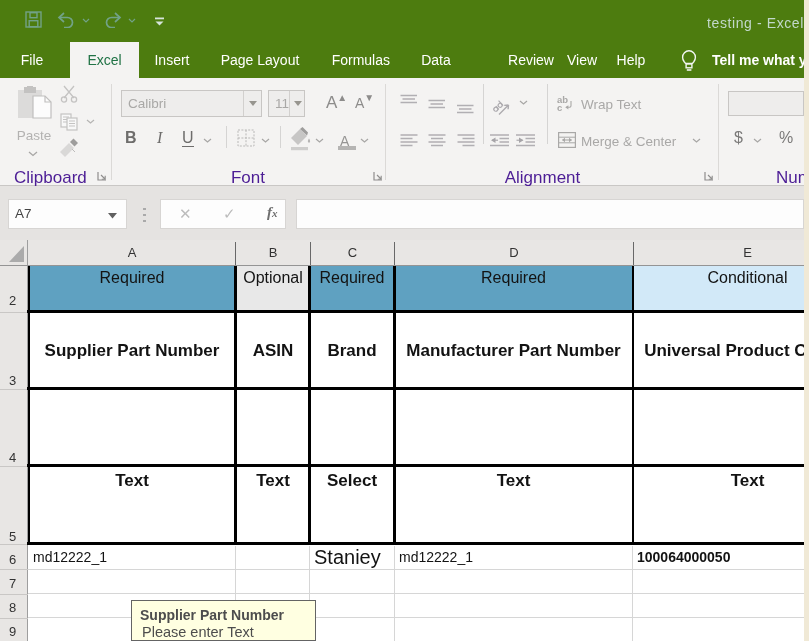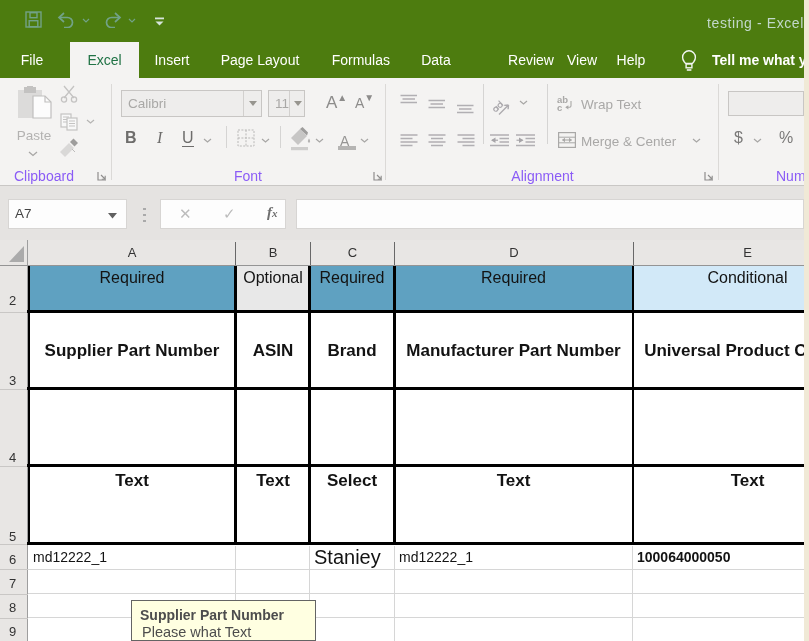--- a/index.html
+++ b/index.html
@@ -9,21 +9,21 @@
 #win { position:absolute; left:0; top:0; width:804px; height:641px; overflow:hidden; }
 #beige { position:absolute; left:804px; top:0; width:5px; height:641px; background:#f0e9d6; }
 
 #titlebar { position:absolute; left:0; top:0; width:804px; height:78px; background:#4d7c0f; }
 #hometab { position:absolute; left:70px; top:42px; width:69px; height:36px; background:#f4f3f2; color:#217346; font-size:14px; text-align:center; line-height:36px; }
 .tab { position:absolute; top:42px; height:36px; color:#fff; font-size:14px; line-height:36px; text-align:center; }
 #titletext { position:absolute; top:15px; left:707px; width:99px; color:#c2d8cb; font-size:14px; letter-spacing:0.6px; white-space:nowrap; }
 
 #ribbon { position:absolute; left:0; top:78px; width:804px; height:108px; background:#f4f3f2; border-bottom:1px solid #c9c7c5; }
 .gsep { position:absolute; top:6px; width:1px; height:96px; background:#dbd9d7; }
-.glabel { position:absolute; top:90px; height:15px; font-size:14px; color:#8b5cf6; }
+.glabel { position:absolute; top:90px; height:15px; font-size:17px; color:#4c1d95; }
 .launcher { position:absolute; top:93px; }
 .combo { position:absolute; border:1px solid #c8c6c4; background:#eeedec; color:#a9a8a6; font-size:13.5px; }
 
 #fbar { position:absolute; left:0; top:186px; width:804px; height:54px; background:#e5e3e1; }
 .wbox { position:absolute; top:13px; height:30px; background:#fdfdfd; border:1px solid #d7d5d3; }
 
 #grid { position:absolute; left:0; top:240px; width:804px; height:401px; background:#fff; }
 #corner { position:absolute; left:0; top:0; width:28px; height:25px; background:#e8e6e4; border-right:1px solid #9e9e9e; }
 #colhead { position:absolute; left:28px; top:0; width:776px; height:25px; background:#e8e6e4; }
 #headline { position:absolute; left:0; top:25px; width:804px; height:1px; background:#949494; }
@@ -340,16 +340,16 @@
     <div class="blk" style="left:27px;top:302px;width:777px;height:3px;"></div>
     <div class="blk" style="left:28px;top:26px;width:2px;height:278px;"></div>
     <div class="blk" style="left:234px;top:26px;width:2.5px;height:278px;"></div>
     <div class="blk" style="left:308px;top:26px;width:2.5px;height:278px;"></div>
     <div class="blk" style="left:393px;top:26px;width:2.5px;height:278px;"></div>
     <div class="blk" style="left:631.5px;top:26px;width:2.5px;height:278px;"></div>
   </div>
 
   <div id="tooltip">
     <div class="abs" style="left:8px;top:6px;font-size:14px;font-weight:bold;color:#4d4d4d;">Supplier Part Number</div>
-    <div class="abs" style="left:10px;top:23px;font-size:14.5px;color:#4d4d4d;">Please what Text</div>
+    <div class="abs" style="left:10px;top:23px;font-size:14.5px;color:#4d4d4d;">Please enter Text</div>
   </div>
 </div>
 <div id="beige"></div>
 
 </body></html>

